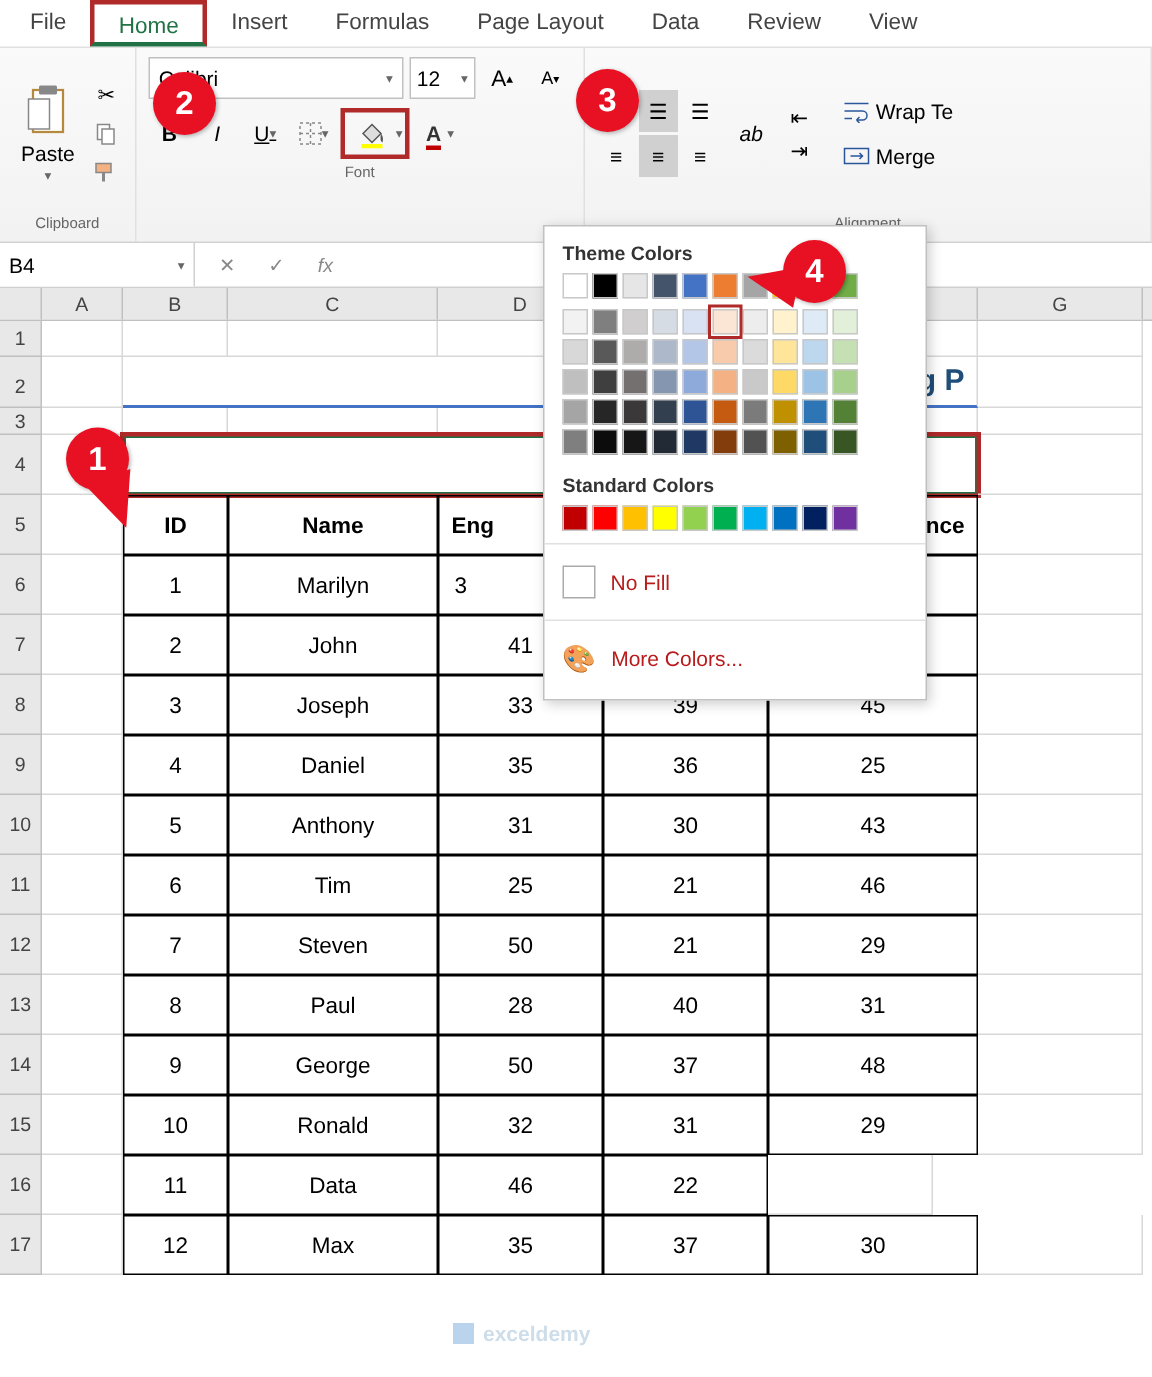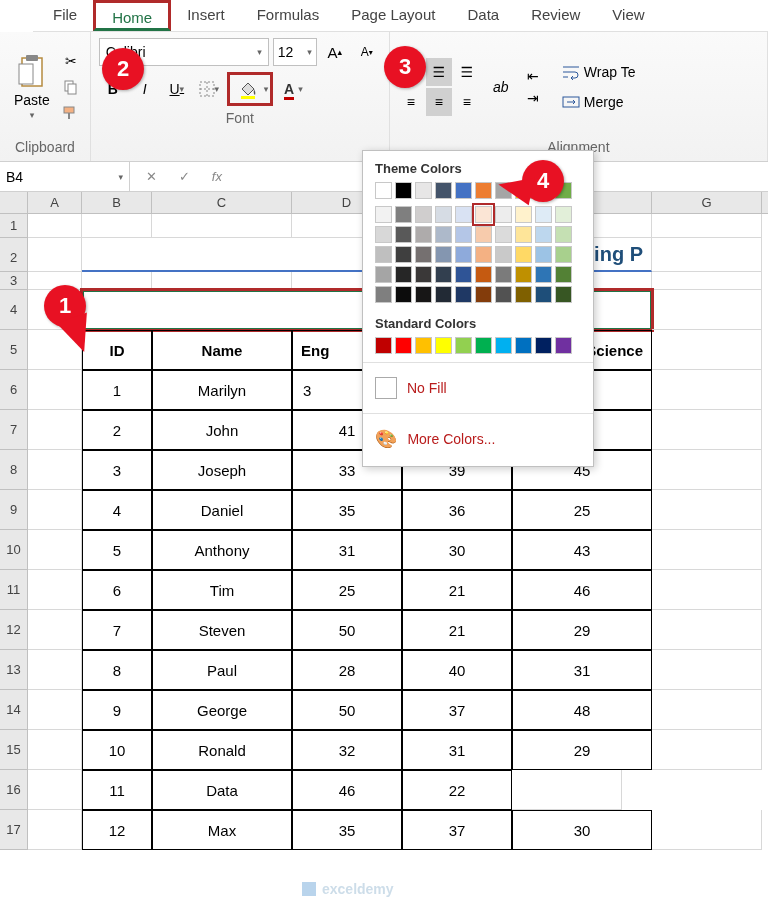--- a/index.html
+++ b/index.html
@@ -1,27 +1,27 @@
 <!DOCTYPE html>
 <html><head>
 <meta charset="utf-8">
 <style>
 * { box-sizing: border-box; margin: 0; padding: 0; font-family: 'Segoe UI', Arial, sans-serif; }
 body { background: #fff; width: 768px; height: 918px; overflow: hidden; position: relative; font-size: 14px; }
 
 
-.menubar { display: flex; height: 32px; background: #fff; border-bottom: 1px solid #e0e0e0; padding: 0 4px; margin-left: 33px; }
+.menubar { display: flex; height: 32px; background: #fff; border-bottom: 1px solid #e0e0e0; padding: 0 4px; }
 .menubar .tab { padding: 6px 16px; font-size: 15px; color: #444; cursor: pointer; }
 .menubar .tab.active { color: #217346; border: 3px solid #b02a2a; border-bottom: 3px solid #217346; background: #fff; }
 
 
 .ribbon { display: flex; height: 130px; background: linear-gradient(#fafafa,#f2f2f2); border-bottom: 1px solid #d0d0d0; }
 .group { display: flex; flex-direction: column; padding: 6px 8px; border-right: 1px solid #e0e0e0; }
 .group-body { flex: 1; display: flex; align-items: center; gap: 4px; }
-.group-label { text-align: center; font-size: 14px; color: #666; padding-top: 4px; }
+.group-label { text-align: center; font-size: 10px; color: #666; padding-top: 4px; }
 .paste-btn { display: flex; flex-direction: column; align-items: center; gap: 2px; padding: 4px 6px; }
 .paste-btn .icon { width: 32px; height: 36px; }
 .mini-col { display: flex; flex-direction: column; gap: 6px; }
 .mini-btn { width: 22px; height: 20px; display: flex; align-items: center; justify-content: center; }
 
 .font-row1 { display: flex; gap: 4px; align-items: center; margin-bottom: 6px; }
 .font-name { width: 170px; height: 28px; border: 1px solid #c0c0c0; background: #fff; display: flex; align-items: center; padding: 0 6px; justify-content: space-between; }
 .font-size { width: 44px; height: 28px; border: 1px solid #c0c0c0; background: #fff; display: flex; align-items: center; padding: 0 4px; justify-content: space-between; }
 .font-row2 { display: flex; gap: 4px; align-items: center; }
 .fmt-btn { width: 28px; height: 28px; display: flex; align-items: center; justify-content: center; border: 1px solid transparent; }
@@ -57,21 +57,21 @@
 
 .title-cell { color: #1f4e79; font-weight: bold; font-size: 20px; justify-content: center; border-bottom: 2px solid #4472c4 !important; }
 
 .tbl-head { font-weight: bold; border: 1px solid #000 !important; }
 .tbl-cell { border: 1px solid #000 !important; }
 
 .sel-border { outline: 3px solid #b02a2a; outline-offset: -1px; }
 .sel-range { border: 2px solid #217346 !important; }
 
 
-.picker { position: absolute; top: 150px; left: 362px; width: 232px; background: #fff; border: 1px solid #c0c0c0; box-shadow: 2px 2px 8px rgba(0,0,0,0.2); padding: 10px 12px; z-index: 100; }
+.picker { position: absolute; top: 150px; left: 362px; width: 256px; background: #fff; border: 1px solid #c0c0c0; box-shadow: 2px 2px 8px rgba(0,0,0,0.2); padding: 10px 12px; z-index: 100; }
 .picker h4 { font-size: 13px; font-weight: bold; margin-bottom: 6px; color: #333; }
 .color-row { display: flex; gap: 3px; margin-bottom: 3px; }
 .swatch { width: 17px; height: 17px; border: 1px solid #c8c8c8; cursor: pointer; }
 .swatch.selected { outline: 2px solid #b02a2a; outline-offset: 1px; z-index: 2; position: relative; }
 .picker-sep { border-top: 1px solid #e0e0e0; margin: 8px -12px; }
 .picker-item { display: flex; align-items: center; gap: 10px; padding: 6px 0; font-size: 14px; color: #b91c1c; cursor: pointer; }
 .picker-item .sw { width: 22px; height: 22px; border: 1px solid #aaa; }
 
 
 .callout { position: absolute; width: 42px; height: 42px; background: #e81123; border-radius: 50%; color: #fff; font-size: 22px; font-weight: bold; display: flex; align-items: center; justify-content: center; box-shadow: 1px 1px 3px rgba(0,0,0,0.3); z-index: 200; }

